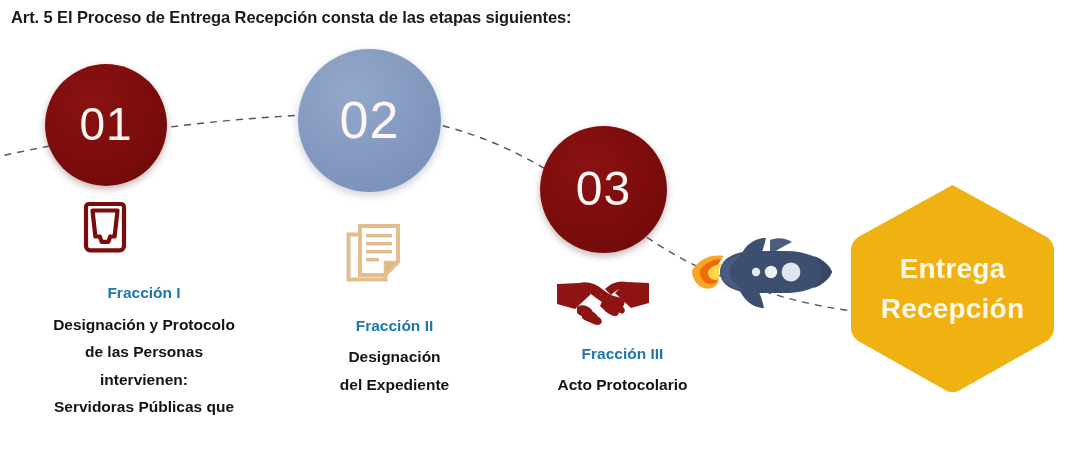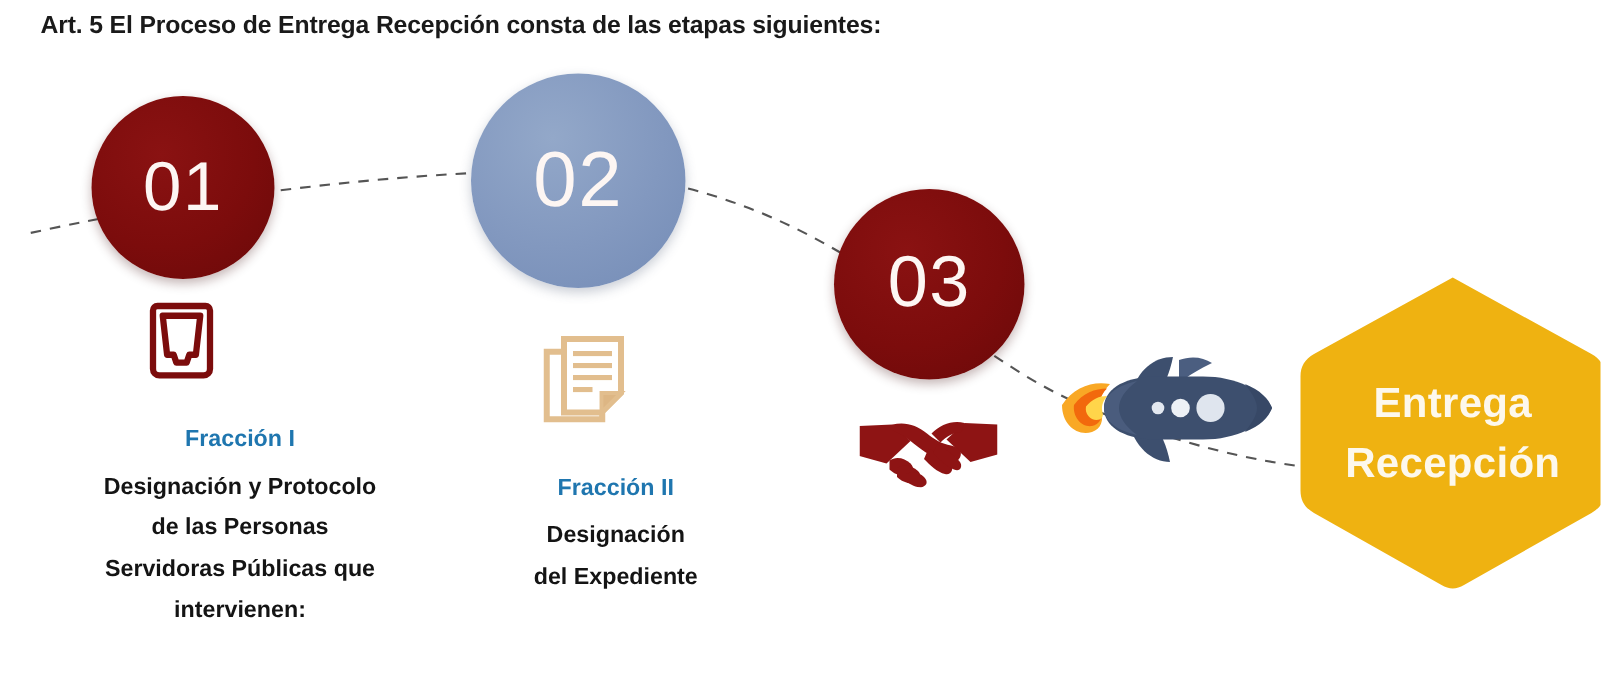--- a/index.html
+++ b/index.html
@@ -14,21 +14,20 @@
     overflow: hidden;
     font-family: "Liberation Sans", sans-serif;
     -webkit-font-smoothing: antialiased;
   }
 
   #stage {
     position: absolute;
     left: 0; top: 0;
     width: 851px;
     height: 453px;
-    margin-left: 16px;
   }
 
   
   #title {
     position: absolute;
     left: 11px;
     top: 8px;
     width: 900px;
     font-size: 16.5px;
     font-weight: bold;
@@ -160,22 +159,22 @@
       <path d="M16.5 10.5 L41.5 10.5 L38.6 36.5 L34.2 36.5
                L32.4 41.8 L25.6 41.8 L23.8 36.5 L19.4 36.5 Z" fill="none" stroke="#7C0C0C" stroke-width="4.2" stroke-linejoin="round"></path>
     </svg>
   </div>
 
   <div class="step-texts" id="texts-1">
     <div class="fraccion">Fracción I</div>
     <div class="desc">
       <div>Designación y Protocolo</div>
       <div>de las Personas</div>
+      <div>intervienen:</div>
       <div>Servidoras Públicas que</div>
-      <div>intervienen:</div>
     </div>
   </div>
 
   <div class="step-circle" id="circle-2">
     <span>02</span>
   </div>
 
   <div class="glyph-icon" id="icon-docs">
     <svg viewBox="0 0 60 64" width="60" height="64">
 
@@ -224,20 +223,26 @@
                  C38 48 34 46 31 44 Z"></path>
 
         <path d="M46 22 C52 25 58 29 61 33 C63 36 61 40 57 39
                  C52 38 47 33 43 29 Z"></path>
         <path d="M52 19 C58 23 64 27 67 31 C69 34 67 38 63 36
                  C58 34 53 29 49 25 Z"></path>
       </g>
     </svg>
   </div>
 
+  <div class="step-texts" id="texts-3">
+    <div class="fraccion">Fracción III</div>
+    <div class="desc">
+      <div>Acto Protocolario</div>
+    </div>
+  </div>
 
   <div class="glyph-icon" id="icon-rocket">
     <svg viewBox="0 0 148 90" width="148" height="90">
 
       <g>
         <path d="M6 42 C14 30 26 26 38 28 C32 34 30 40 32 46
                  C34 52 32 58 26 60 C16 63 6 55 6 42 Z" fill="#F9A825"></path>
         <path d="M14 42 C20 34 28 31 36 31 C31 36 30 41 32 46
                  C33 51 31 55 26 56 C19 57 13 50 14 42 Z" fill="#F2690D"></path>
         <path d="M22 43 C26 38 31 36 36 36 C33 40 32 43 33 47

